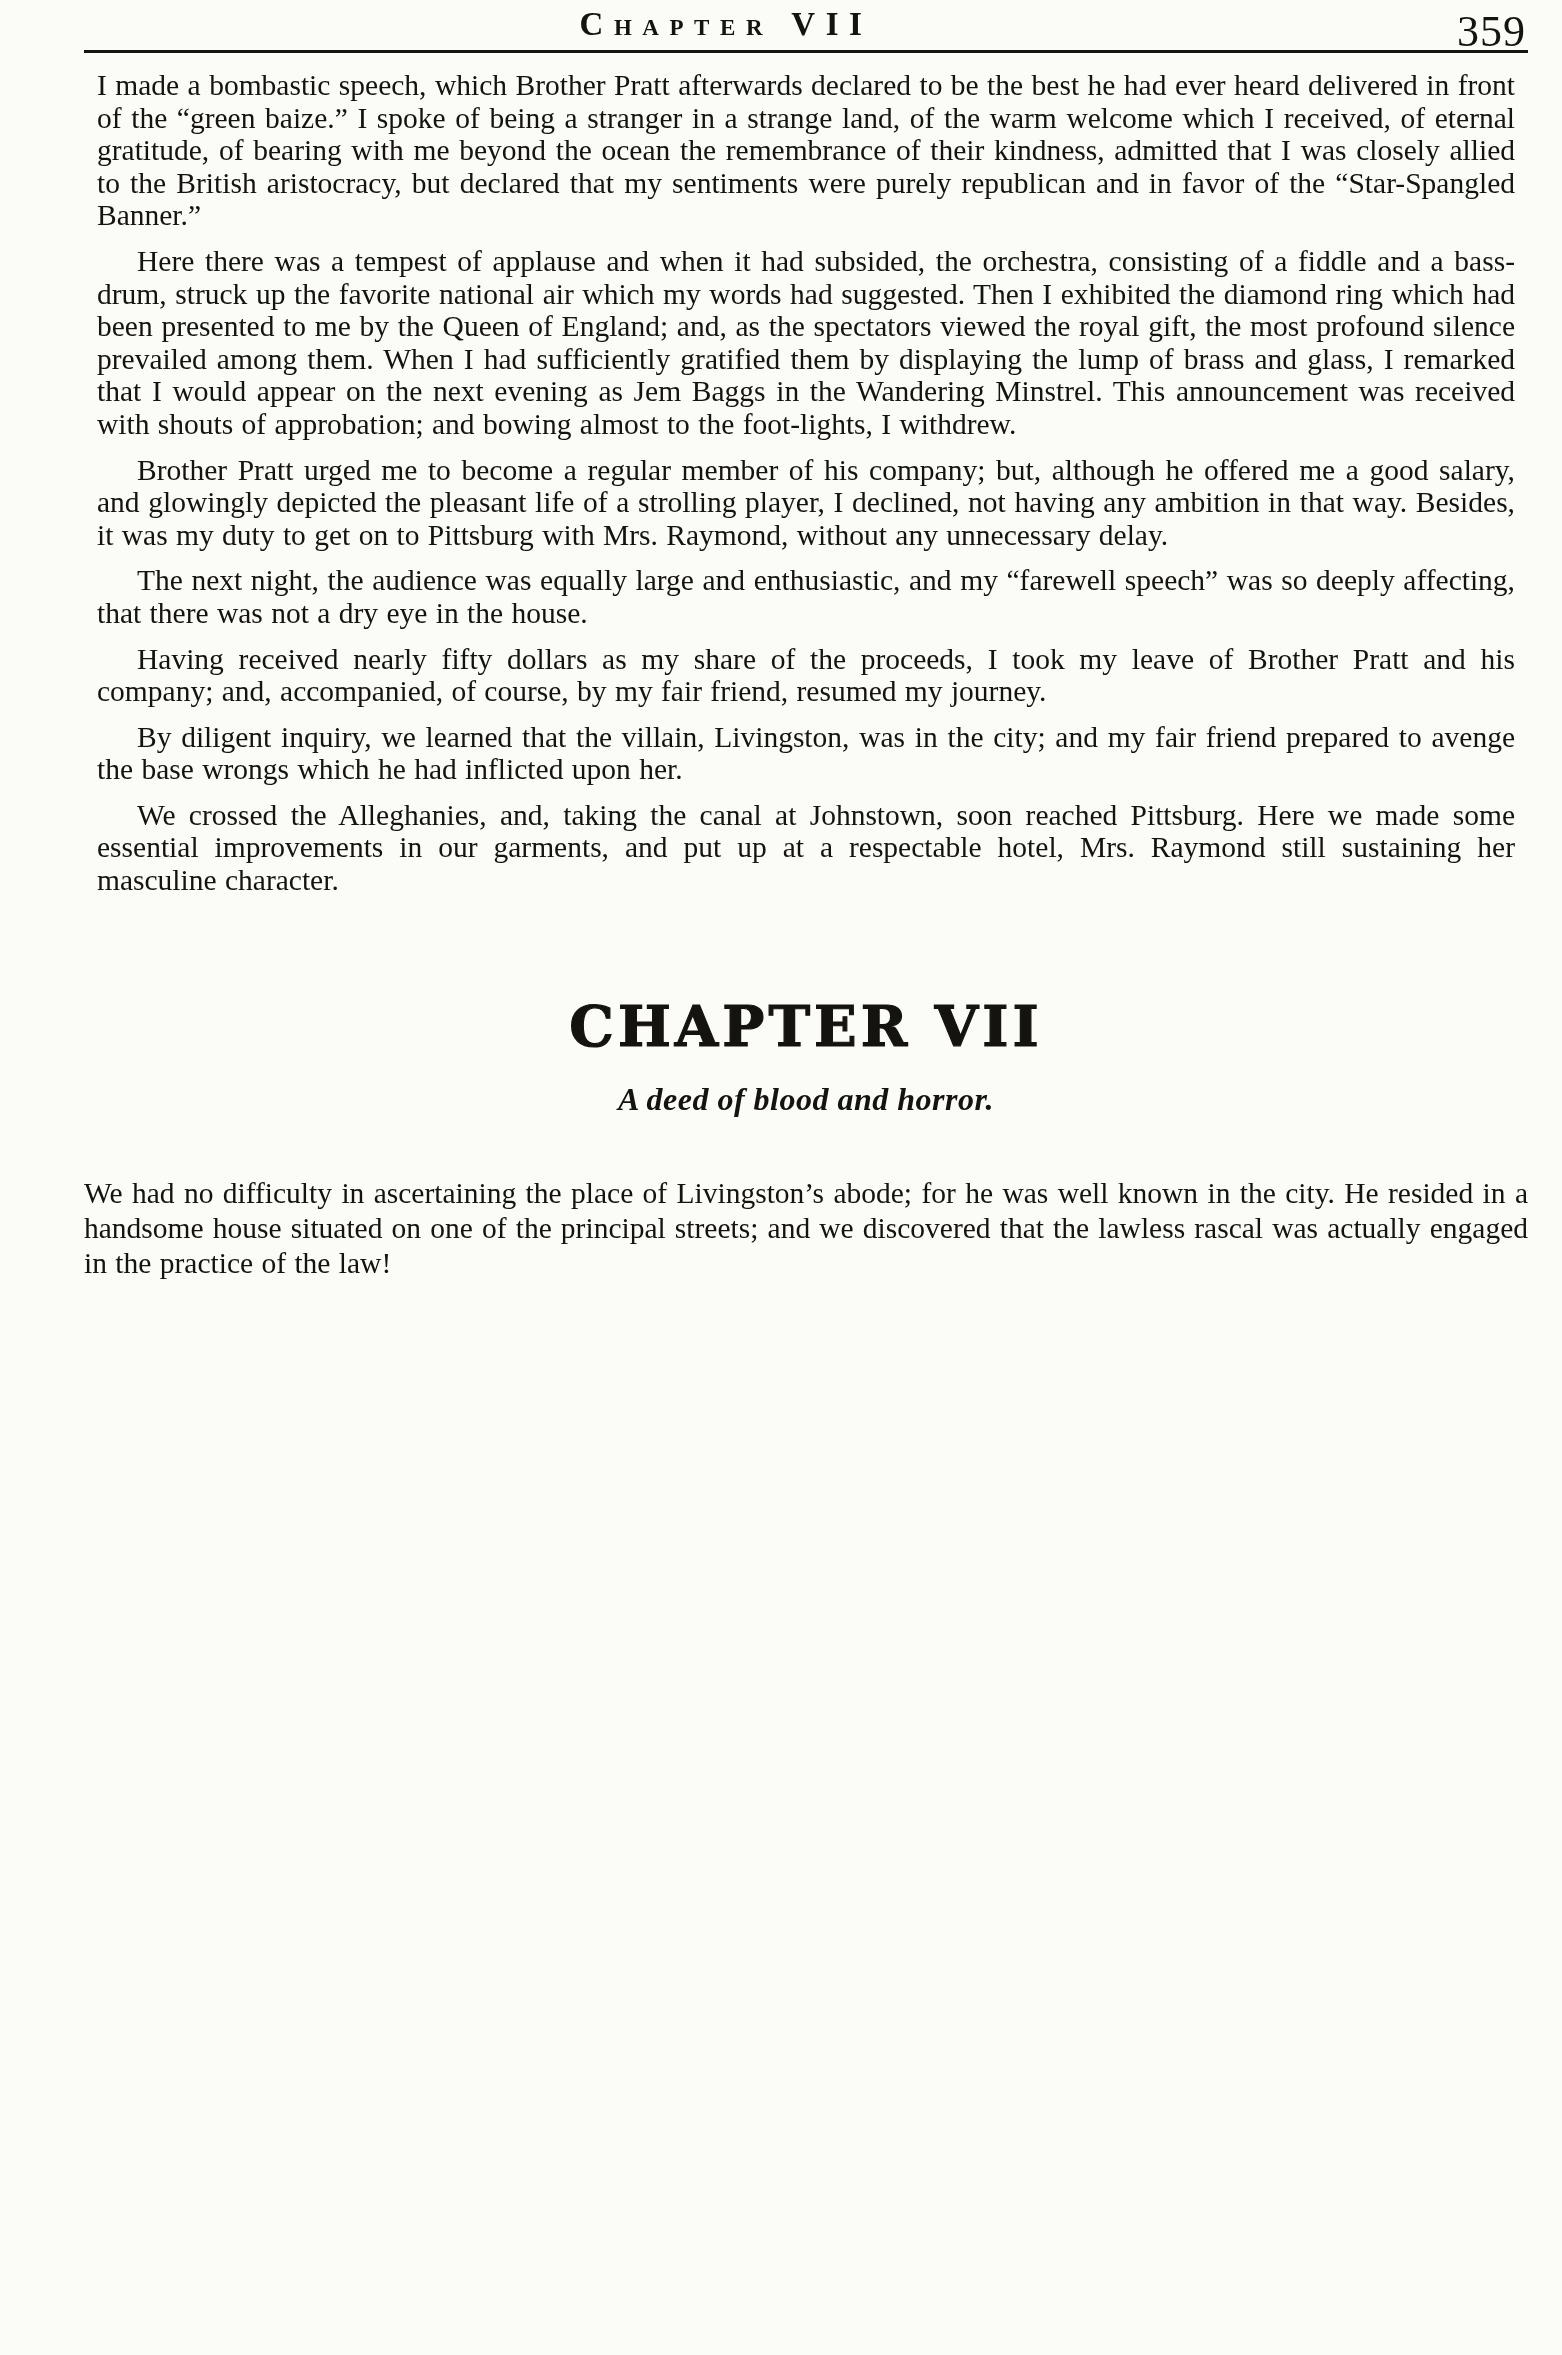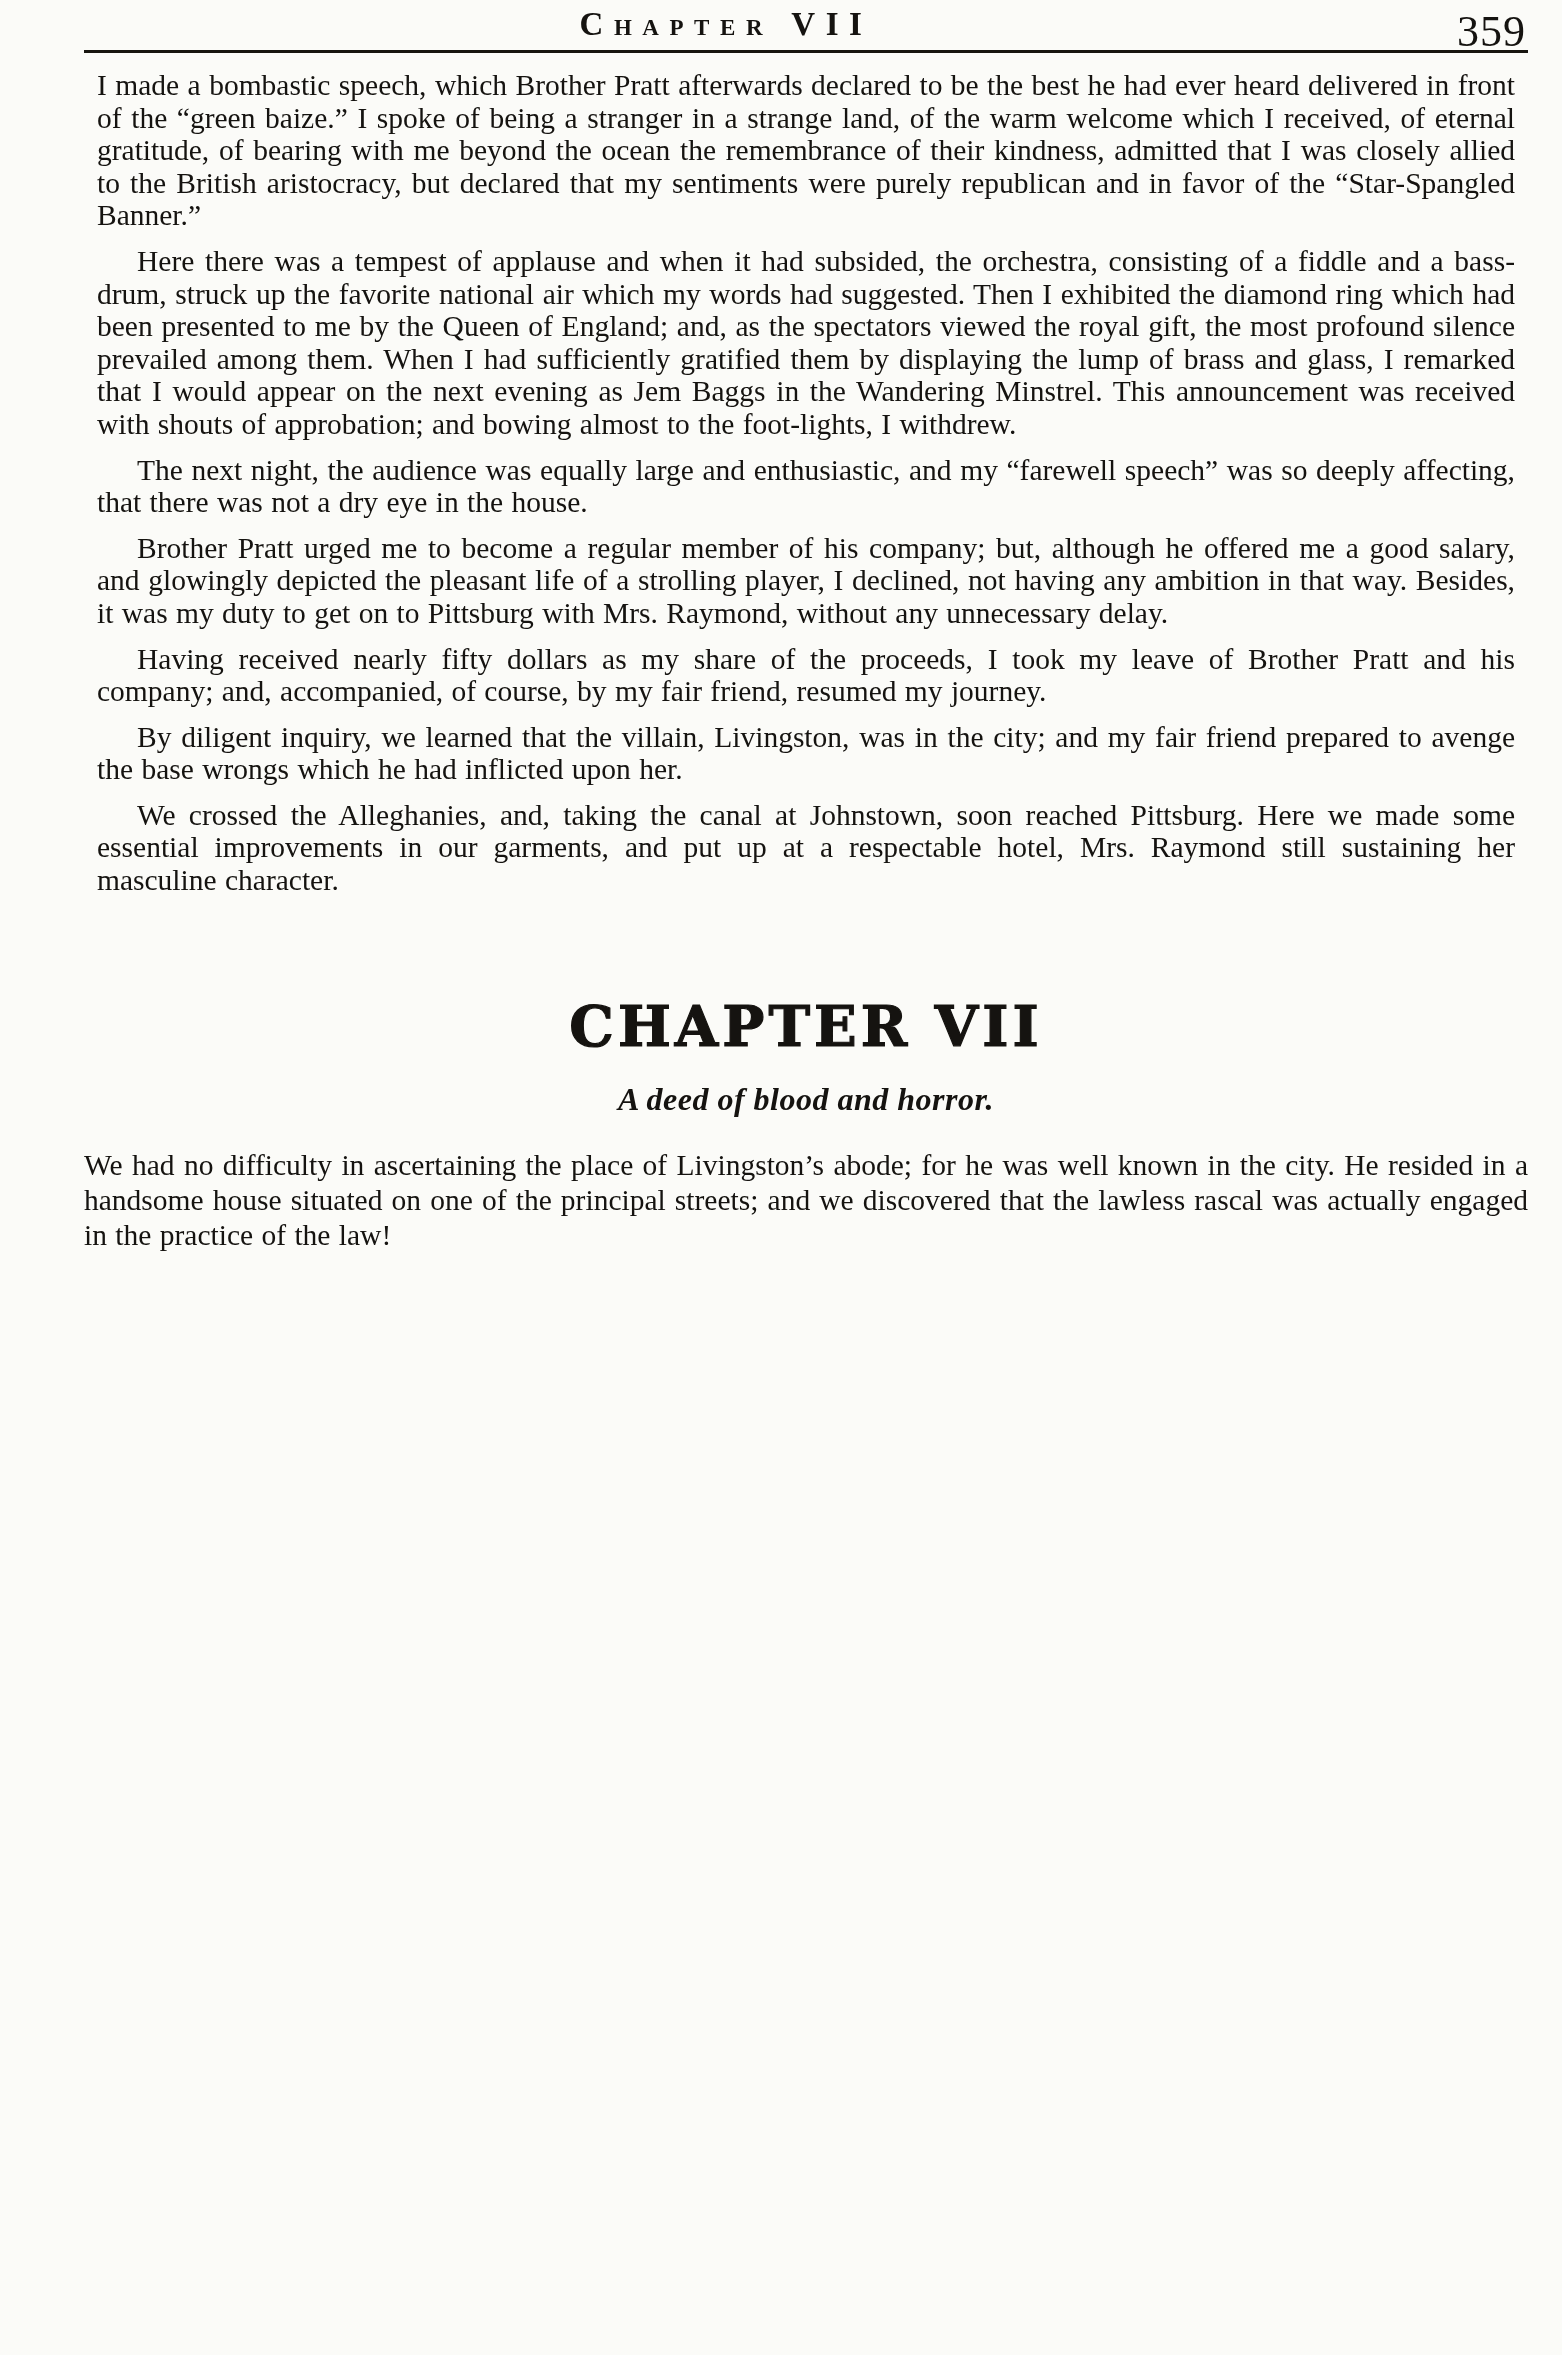--- a/index.html
+++ b/index.html
@@ -74,21 +74,21 @@
   }
   .chapter-subtitle {
     margin: 22px 0 0 0;
     text-align: center;
     font-style: italic;
     font-weight: bold;
     font-size: 32px;
     letter-spacing: 0.5px;
   }
   .chapter-opening .opening-par {
-    margin-top: 30px;
+    margin-top: 58px;
     font-size: 29.5px;
     line-height: 35px;
     text-align: justify;
     text-indent: 0;
     word-spacing: 1px;
   }
 </style>
 </head>
 <body>
 
@@ -97,22 +97,22 @@
   <header class="running-head">
     <span class="running-title">Chapter VII</span>
     <span class="page-number">359</span>
   </header>
 
   <div class="head-rule"></div>
 
   <main class="bodytext">
     <p class="noindent">I made a bombastic speech, which Brother Pratt afterwards declared to be the best he had ever heard delivered in front of the “green baize.” I spoke of being a stranger in a strange land, of the warm welcome which I received, of eternal gratitude, of bearing with me beyond the ocean the remembrance of their kindness, admitted that I was closely allied to the British aristocracy, but declared that my sentiments were purely republican and in favor of the “Star-Spangled Banner.”</p>
     <p>Here there was a tempest of applause and when it had subsided, the orchestra, consisting of a fiddle and a bass-drum, struck up the favorite national air which my words had suggested. Then I exhibited the diamond ring which had been presented to me by the Queen of England; and, as the spectators viewed the royal gift, the most profound silence prevailed among them. When I had sufficiently gratified them by displaying the lump of brass and glass, I remarked that I would appear on the next evening as Jem Baggs in the Wandering Minstrel. This announcement was received with shouts of approbation; and bowing almost to the foot-lights, I withdrew.</p>
+    <p>Brother Pratt urged me to become a regular member of his company; but, although he offered me a good salary, and glowingly depicted the pleasant life of a strolling player, I declined, not having any ambition in that way. Besides, it was my duty to get on to Pittsburg with Mrs. Raymond, without any unnecessary delay.</p>
     <p>The next night, the audience was equally large and enthusiastic, and my “farewell speech” was so deeply affecting, that there was not a dry eye in the house.</p>
-    <p>Brother Pratt urged me to become a regular member of his company; but, although he offered me a good salary, and glowingly depicted the pleasant life of a strolling player, I declined, not having any ambition in that way. Besides, it was my duty to get on to Pittsburg with Mrs. Raymond, without any unnecessary delay.</p>
     <p>Having received nearly fifty dollars as my share of the proceeds, I took my leave of Brother Pratt and his company; and, accompanied, of course, by my fair friend, resumed my journey.</p>
     <p>By diligent inquiry, we learned that the villain, Livingston, was in the city; and my fair friend prepared to avenge the base wrongs which he had inflicted upon her.</p>
     <p>We crossed the Alleghanies, and, taking the canal at Johnstown, soon reached Pittsburg. Here we made some essential improvements in our garments, and put up at a respectable hotel, Mrs. Raymond still sustaining her masculine character.</p>
   </main>
 
   <section class="chapter-opening">
     <h1 class="chapter-heading">CHAPTER VII</h1>
     <h2 class="chapter-subtitle">A deed of blood and horror.</h2>
     <p class="opening-par noindent">We had no difficulty in ascertaining the place of Livingston’s abode; for he was well known in the city. He resided in a handsome house situated on one of the principal streets; and we discovered that the lawless rascal was actually engaged in the practice of the law!</p>
   </section>

